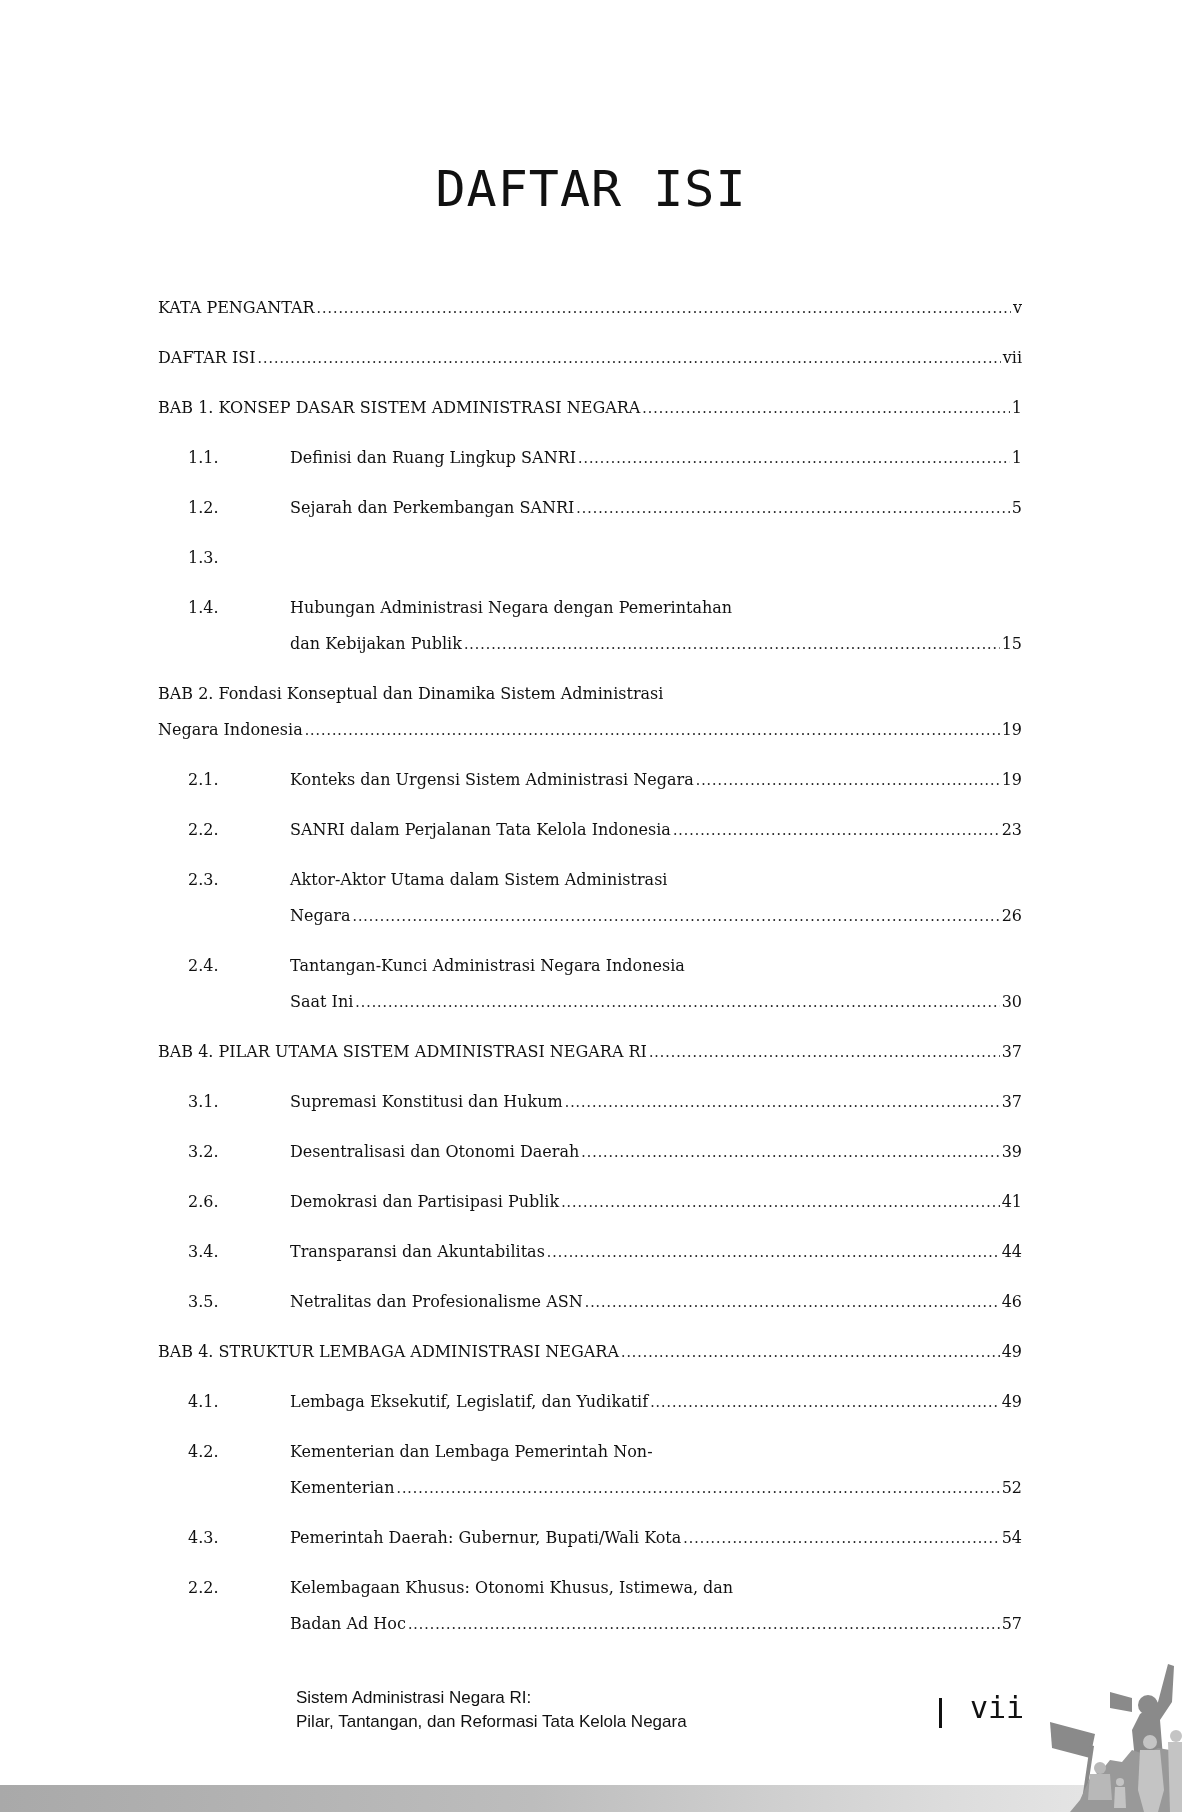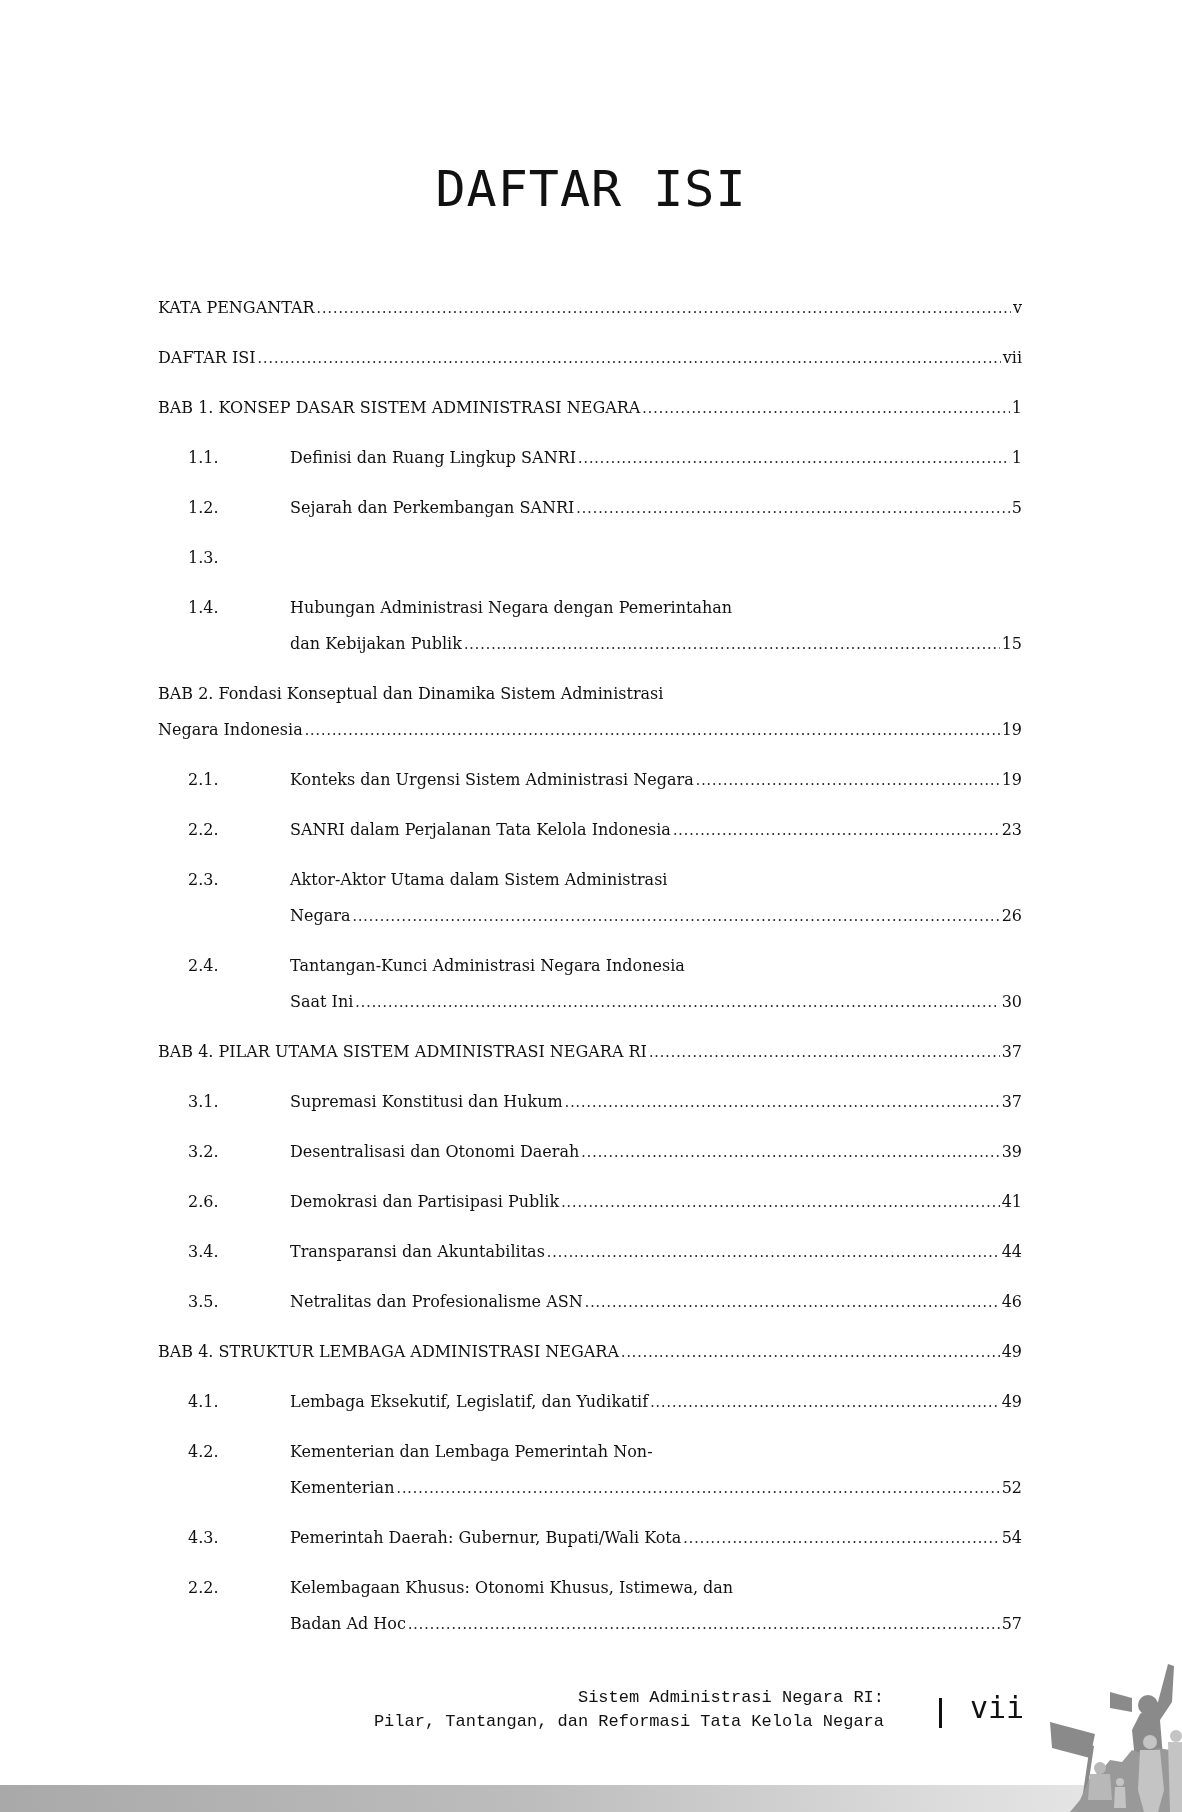--- a/index.html
+++ b/index.html
@@ -62,24 +62,23 @@
     }
     .line .dots::before {
       content: "........................................................................................................................................................................................................................................";
     }
     .line .page { flex: none; }
     .first-line { white-space: nowrap; }
 
     .footer {
       position: absolute;
       top: 1686px;
-      left: 264px;
+      left: 296px;
       width: 620px;
-      text-align: right;
-      font-family: Liberation Mono, monospace;
+      font-family: Liberation Sans, sans-serif;
       font-size: 17px;
       line-height: 24px;
       color: #111;
     }
     .footer-divider {
       position: absolute;
       top: 1698px;
       left: 939px;
       width: 3px;
       height: 30px;

